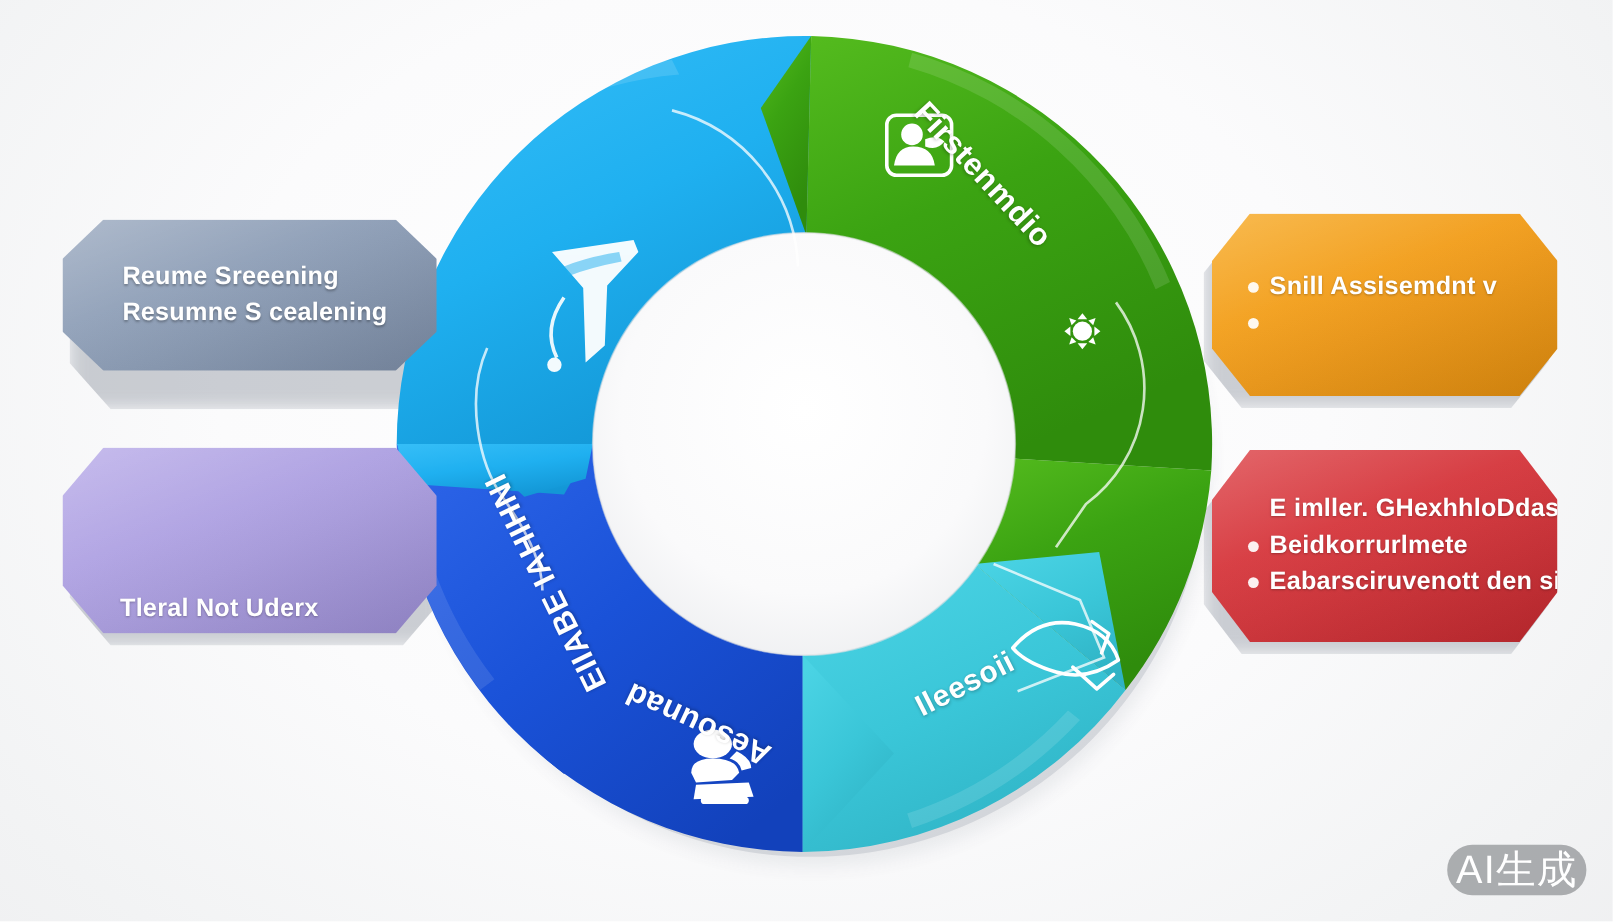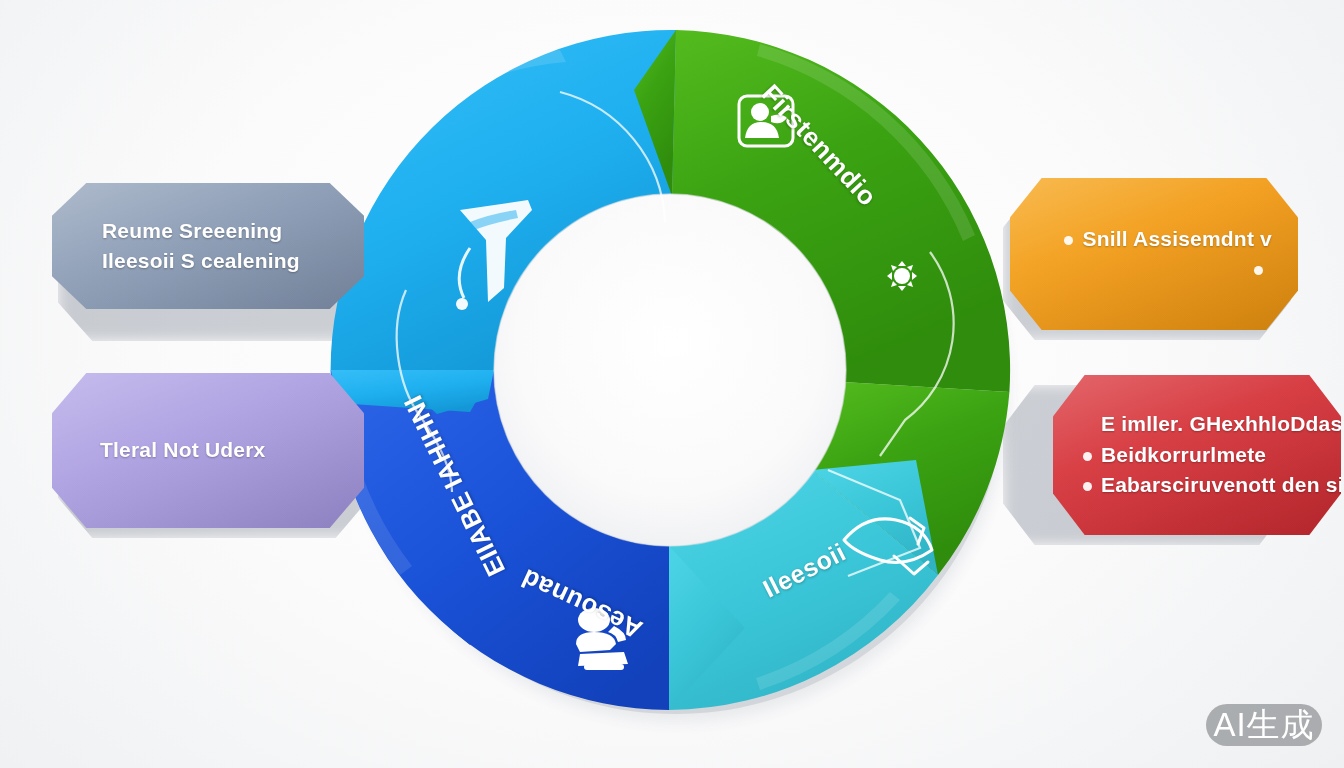--- a/index.html
+++ b/index.html
@@ -66,26 +66,26 @@
     position: absolute;
     background: rgba(90,100,115,.30);
     filter: blur(7px);
     clip-path: polygon(
       11% 0%, 89% 0%, 100% 26%, 100% 74%,
       89% 100%, 11% 100%, 0% 74%, 0% 26%);
   }
 
   #panel-resume   { left: 52px;  top: 183px; width: 312px; height: 126px; background: linear-gradient(155deg,#9aa9bf 0%, #8b9cb5 55%, #7e8fa9 100%); padding-left: 32px; }
   #panel-resume-sh{ left: 58px;  top: 193px; width: 312px; height: 148px; }
-  #panel-talent   { left: 52px;  top: 373px; width: 312px; height: 155px; background: linear-gradient(155deg,#b8abe8 0%, #ab9ee0 55%, #9d8fd6 100%); }
+  #panel-talent   { left: 52px;  top: 373px; width: 312px; height: 155px; background: linear-gradient(155deg,#b8abe8 0%, #ab9ee0 55%, #9d8fd6 100%); justify-content: flex-end; }
   #panel-talent-sh{ left: 58px;  top: 383px; width: 312px; height: 155px; }
 
-  #panel-skill    { left: 1010px; top: 178px; width: 288px; height: 152px; background: linear-gradient(155deg,#f7a924 0%, #f09a18 55%, #e48f0f 100%); align-items: flex-end; }
+  #panel-skill    { left: 1010px; top: 178px; width: 288px; height: 152px; background: linear-gradient(155deg,#f7a924 0%, #f09a18 55%, #e48f0f 100%); }
   #panel-skill-sh { left: 1003px; top: 188px; width: 288px; height: 152px; }
-  #panel-final    { left: 1010px; top: 375px; width: 288px; height: 160px; background: linear-gradient(155deg,#dc4045 0%, #d3343a 55%, #c62a30 100%); margin-left: 43px; }
+  #panel-final    { left: 1010px; top: 375px; width: 288px; height: 160px; background: linear-gradient(155deg,#dc4045 0%, #d3343a 55%, #c62a30 100%); }
   #panel-final-sh { left: 1003px; top: 385px; width: 288px; height: 160px; }
 
   
   .arc-label {
     position: absolute;
     color: #ffffff;
     font-weight: bold;
     font-size: 26px;
     letter-spacing: .5px;
     white-space: nowrap;
@@ -302,21 +302,21 @@
     <div class="arc-label" id="label-navy">Aesounad</div>
     <div class="arc-label" id="label-cyan">Ileesoii</div>
   </div>
 
   <div class="panel" id="panel-resume">
     <div class="shade"></div>
     <div class="line">
       <span class="bullet hidden"></span><span>Reume Sreeening</span>
     </div>
     <div class="line">
-      <span class="bullet hidden"></span><span>Ileesoii S cealening</span>
+      <span class="bullet hidden"></span><span>Resumne S cealening</span>
     </div>
   </div>
 
   <div class="panel" id="panel-talent">
     <div class="shade"></div>
     <div class="line">
       <span class="bullet hidden"></span><span>Tleral Not Uderx</span>
     </div>
   </div>
 

